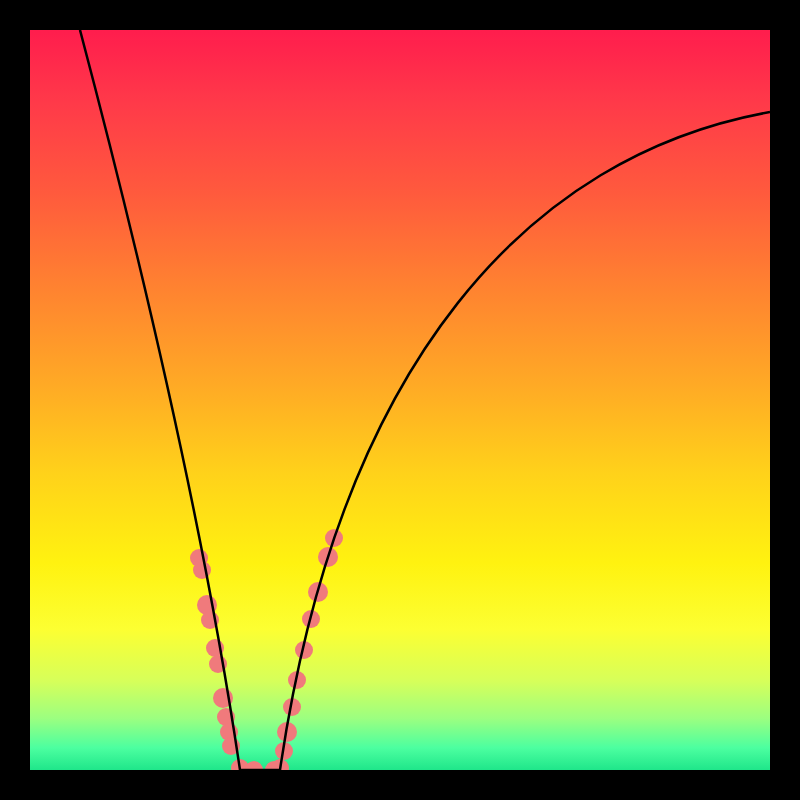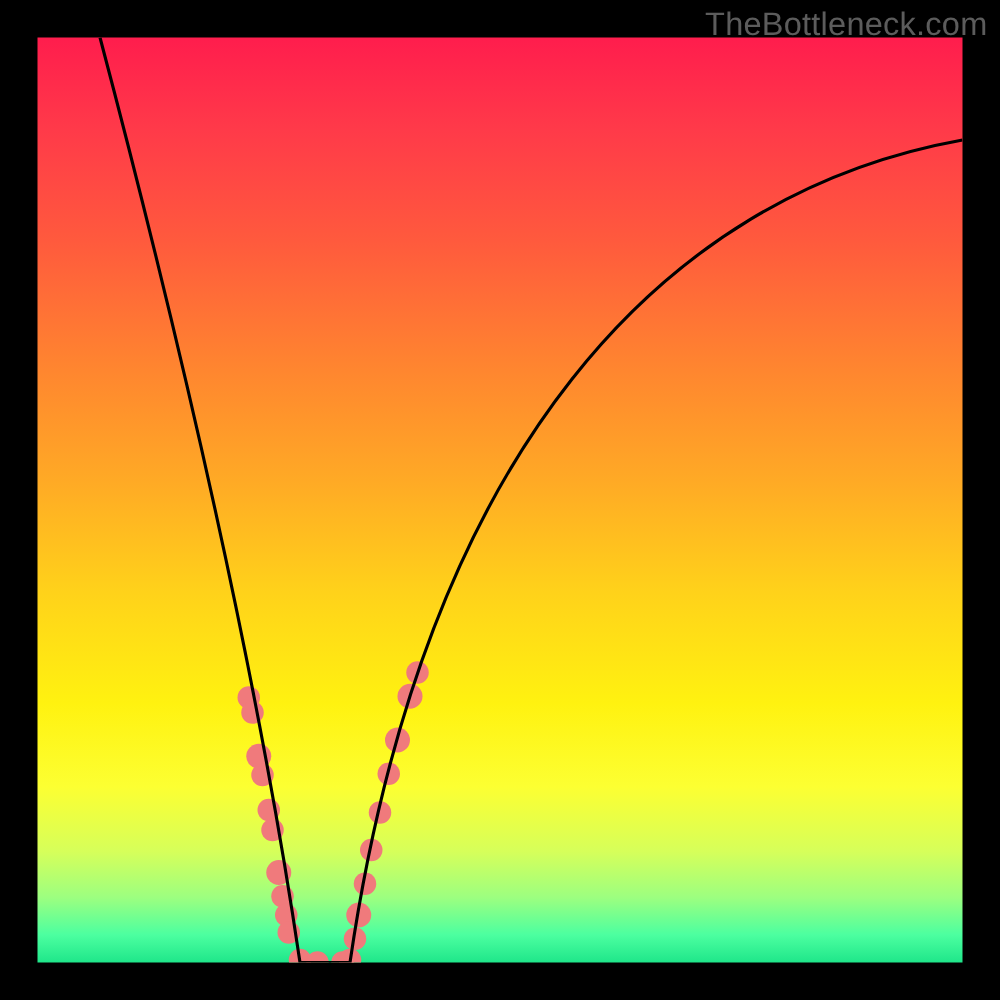--- a/index.html
+++ b/index.html
@@ -61,21 +61,20 @@
     color: #5c5c5c;
     font-size: 26px;
     font-weight: 500;
     letter-spacing: 0.2px;
   }
 </style>
 </head>
 <body>
 
 <div class="frame">
-  <div class="watermark">TheBottleneck.com</div>
   <div class="plot-area">
     <div class="gradient"></div>
     <svg class="curve-svg" viewBox="0 0 740 740">
       <g id="beads-group">
           <circle cx="169" cy="528" r="9" fill="#f07a7c"></circle>
           <circle cx="172" cy="540" r="9" fill="#f07a7c"></circle>
           <circle cx="177" cy="575" r="10" fill="#f07a7c"></circle>
           <circle cx="180" cy="590" r="9" fill="#f07a7c"></circle>
           <circle cx="185" cy="618" r="9" fill="#f07a7c"></circle>
           <circle cx="188" cy="634" r="9" fill="#f07a7c"></circle>

